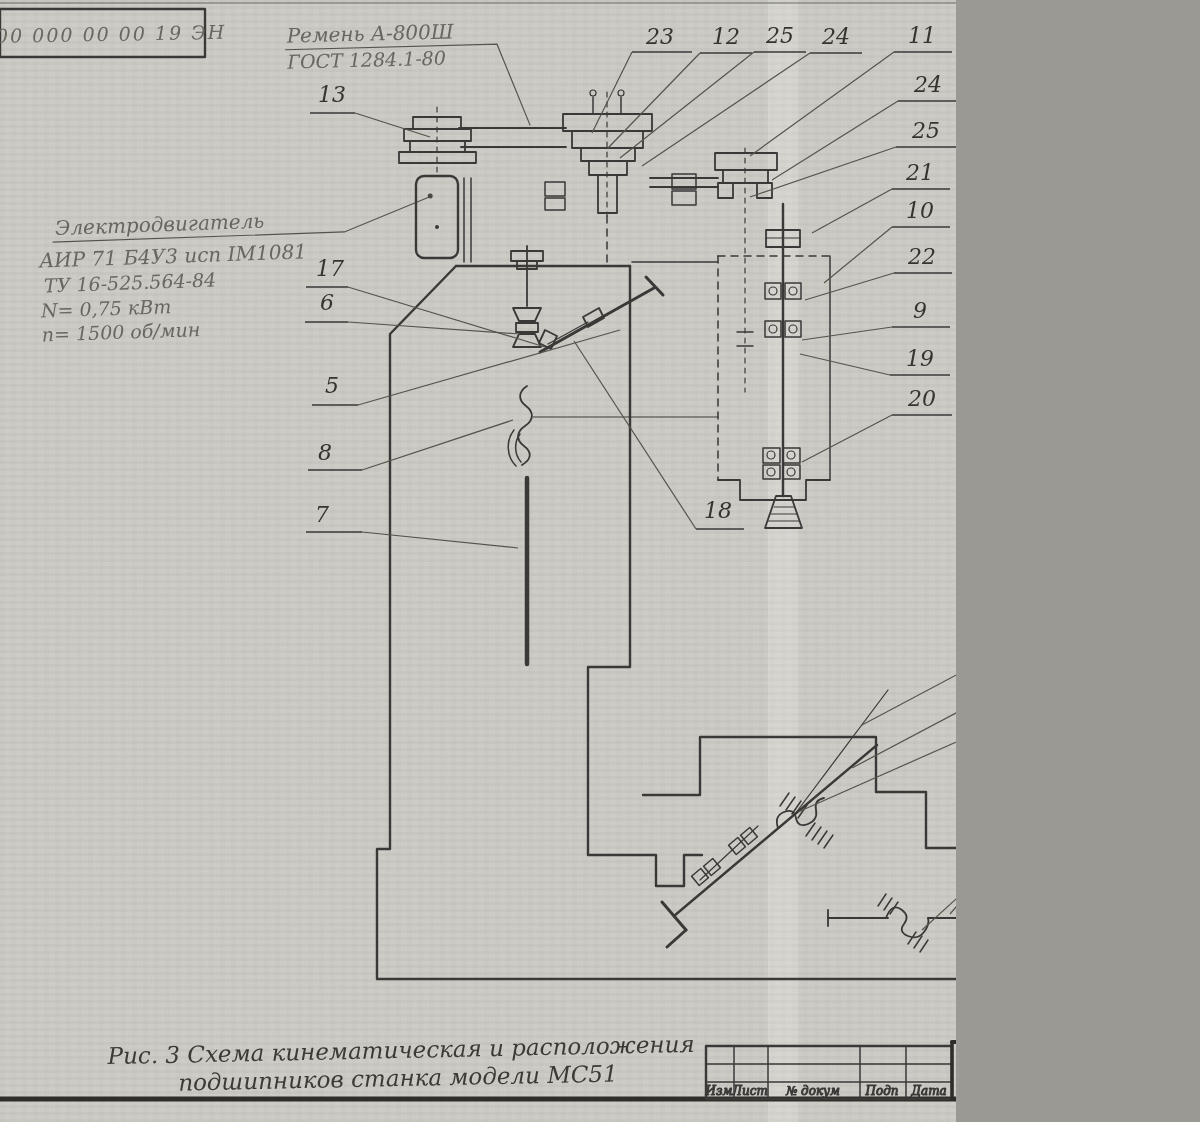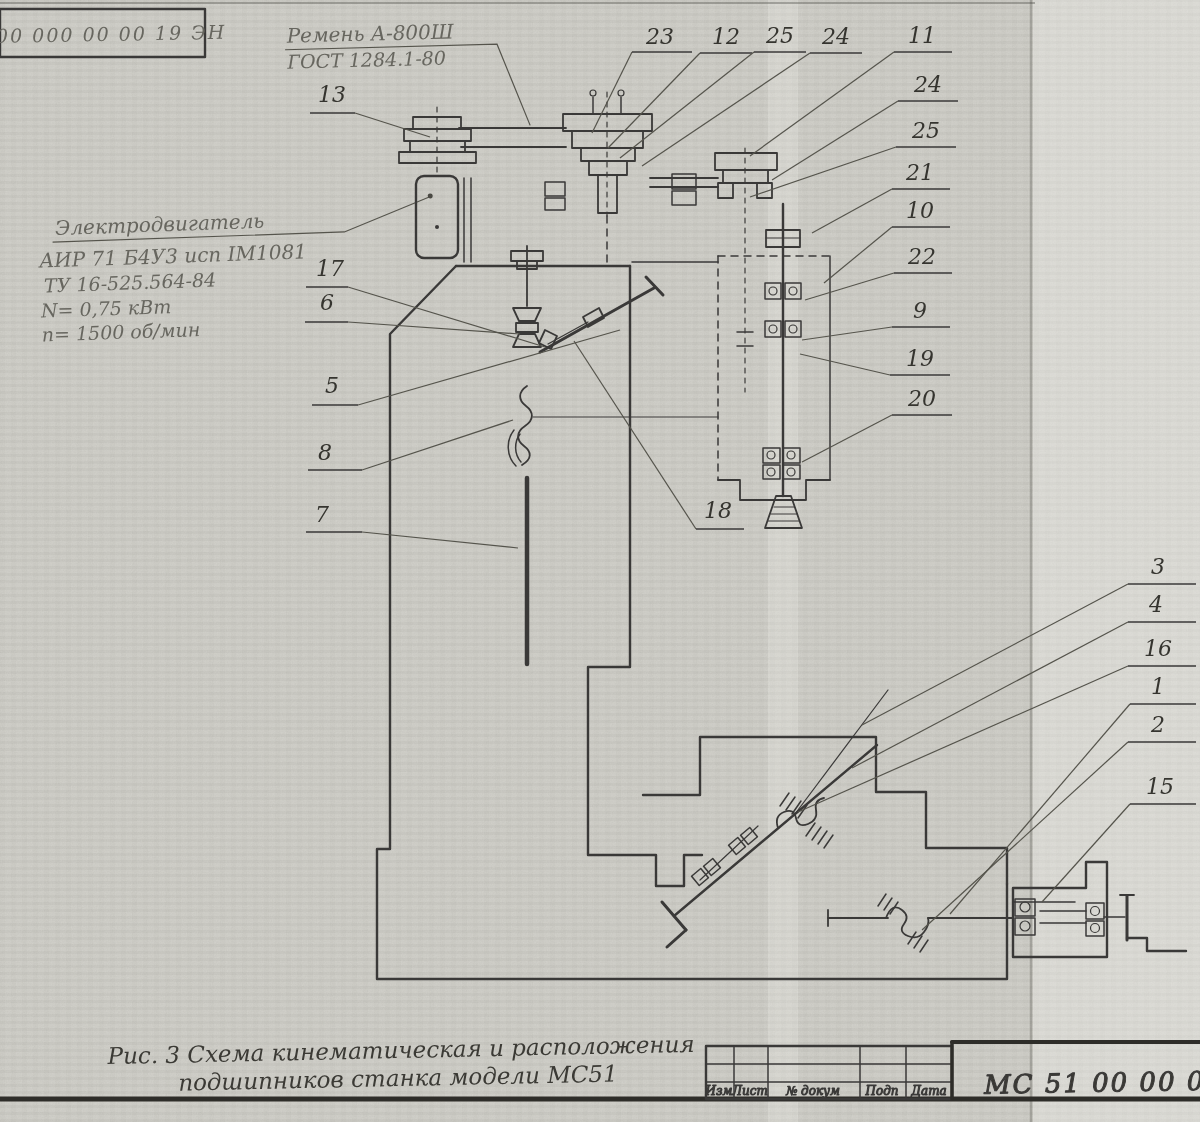--- a/index.html
+++ b/index.html
@@ -1,17 +1,17 @@
 <!DOCTYPE html>
 <html><head>
 <meta charset="utf-8">
 <style>
   html,body{margin:0;padding:0;background:#9a9994;}
   .page{
-    position:relative;width:1200px;height:1122px;overflow:hidden;
+    position:relative;width:956px;height:1122px;overflow:hidden;
     background:
       repeating-linear-gradient(0deg, rgba(90,90,84,0.045) 0 3px, rgba(232,232,226,0.05) 3px 7px),
       repeating-linear-gradient(90deg, rgba(120,120,110,0.025) 0 5px, rgba(240,240,235,0.03) 5px 11px),
       #d3d2cc;
     font-family:"DejaVu Serif", serif;
   }
   svg{position:absolute;left:0;top:0;}
   .ink{stroke:#3a3938;fill:none;stroke-linecap:round;stroke-linejoin:round;}
   .s1{stroke-width:1.2;} .s15{stroke-width:1.5;} .s2{stroke-width:1.8;}
   .s25{stroke-width:2.4;} .s3{stroke-width:3;} .s45{stroke-width:4.5;}

